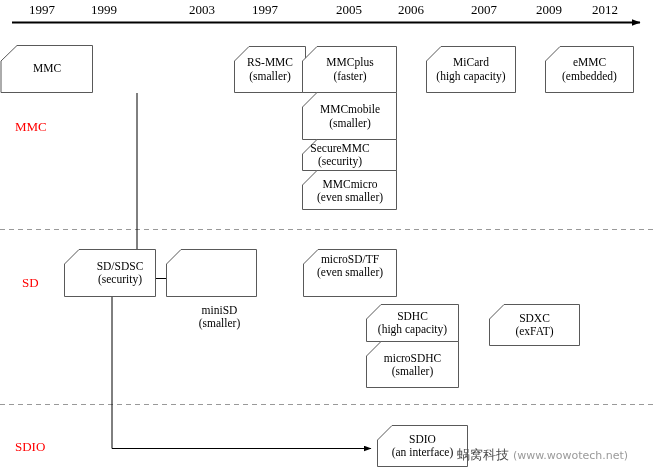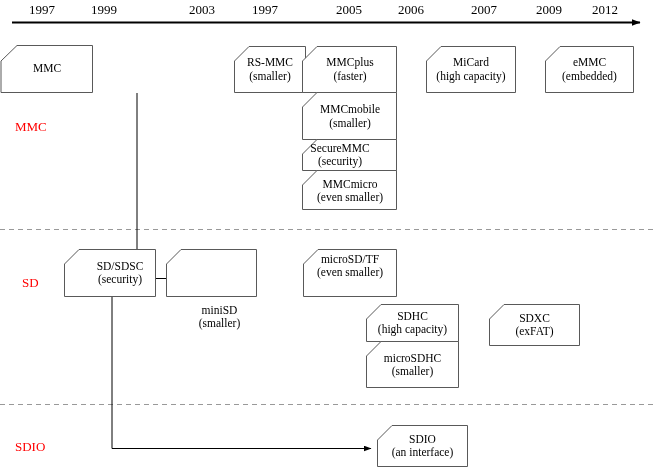--- a/index.html
+++ b/index.html
@@ -206,14 +206,18 @@
   <div class="card-text" style="left:489px; top:304px; width:91px; height:42px;align-items:center;">
     <span class="l1">SDXC</span>
     <span class="l2">(exFAT)</span>
   </div>
 
   <div class="card-text" style="left:377px; top:425px; width:91px; height:42px;">
     <span class="l1">SDIO</span>
     <span class="l2">(an interface)</span>
   </div>
 
+  <div class="watermark" style="left:457px; top:446px;">
+    <span class="wm-cn">蜗窝科技</span>
+    <span class="wm-en">(www.wowotech.net)</span>
+  </div>
 
 </div>
 
 </body></html>

